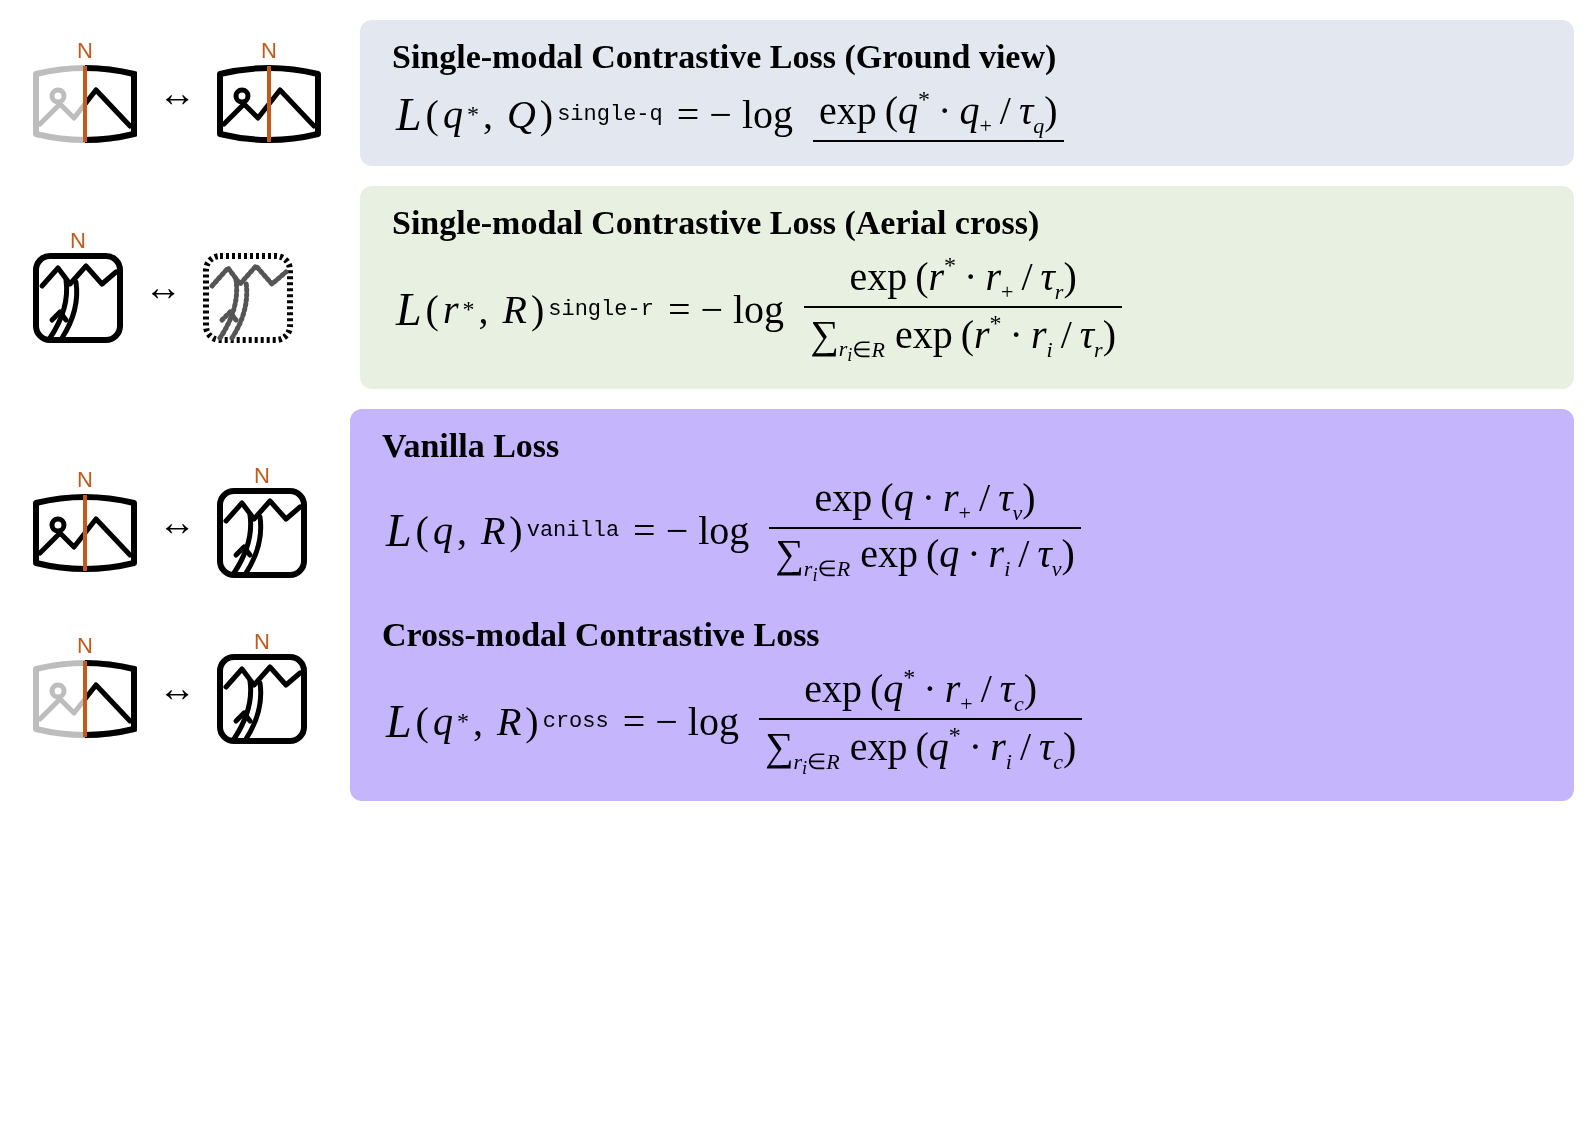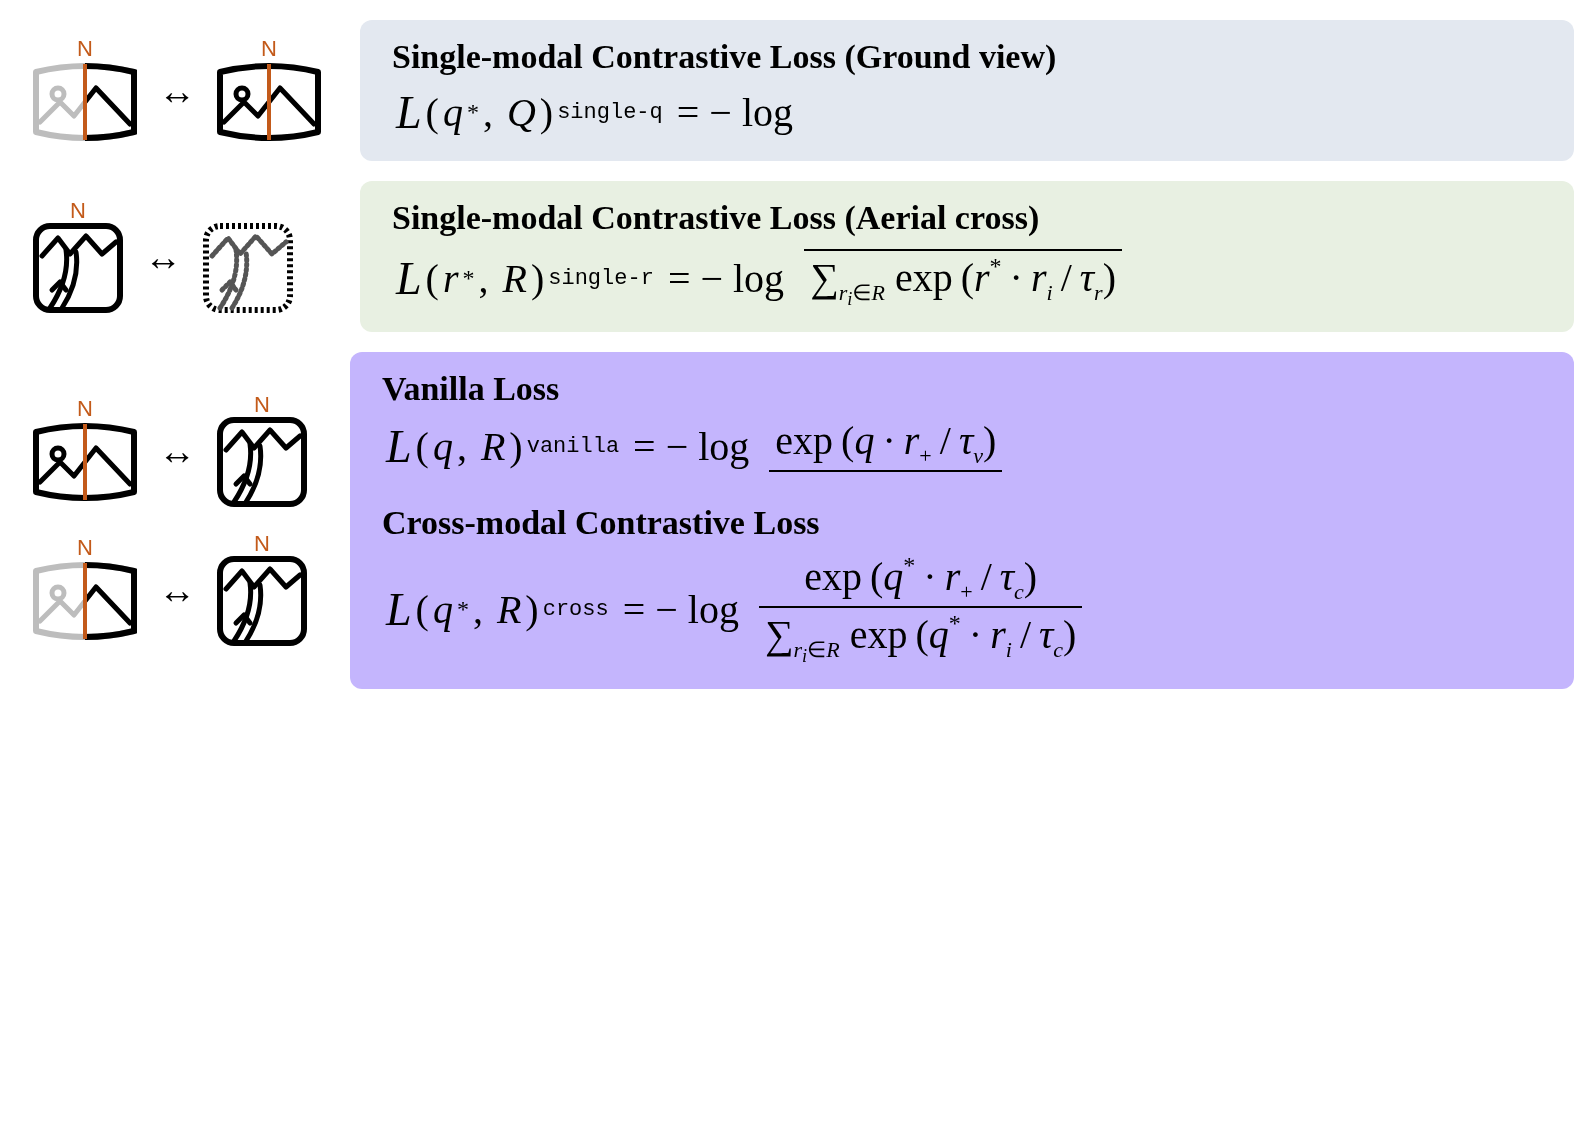--- a/index.html
+++ b/index.html
@@ -138,20 +138,21 @@
       <span class="cal">L</span>
         <span>(</span>
         <span class="it">q</span>
         <span class="sup">*</span>
         <span>,&nbsp;</span>
         <span class="it">Q</span>
         <span>)</span>
         <span class="sub rm">single-q</span>
       <span>&nbsp;=&nbsp;−&nbsp;log&nbsp;</span>
       <span class="frac">
+        <span class="num">exp (<span class="it">q</span><span class="sup">*</span> · <span class="it">q</span><span class="sub">+</span> / <span class="it">τ</span><span class="sub it">q</span>)</span>
         <span class="bar"></span>
       </span>
     </div>
   </div>
 </div>
 
 <div class="row">
   <div class="icons">
     <div class="iconbox">
       <span class="nlabel">N</span>
@@ -186,20 +187,21 @@
       <span class="cal">L</span>
         <span>(</span>
         <span class="it">r</span>
         <span class="sup">*</span>
         <span>,&nbsp;</span>
         <span class="it">R</span>
         <span>)</span>
         <span class="sub rm">single-r</span>
       <span>&nbsp;=&nbsp;−&nbsp;log&nbsp;</span>
       <span class="frac">
+        <span class="num">exp (<span class="it">r</span><span class="sup">*</span> · <span class="it">r</span><span class="sub">+</span> / <span class="it">τ</span><span class="sub it">r</span>)</span>
         <span class="bar"></span>
         <span class="den">∑<span class="sub"><span class="it">r<sub>i</sub></span>∈<span class="it">R</span></span>&nbsp;exp (<span class="it">r</span><span class="sup">*</span> · <span class="it">r</span><span class="sub it">i</span> / <span class="it">τ</span><span class="sub it">r</span>)</span>
       </span>
     </div>
   </div>
 </div>
 
 <div class="bigrow3">
   <div class="iconcol">
     <div class="icons">
@@ -273,20 +275,21 @@
         <span>(</span>
         <span class="it">q</span>
         <span>,&nbsp;</span>
         <span class="it">R</span>
         <span>)</span>
         <span class="sub rm">vanilla</span>
       <span>&nbsp;=&nbsp;−&nbsp;log&nbsp;</span>
       <span class="frac">
         <span class="num">exp (<span class="it">q</span> · <span class="it">r</span><span class="sub">+</span> / <span class="it">τ</span><span class="sub it">v</span>)</span>
         <span class="bar"></span>
+        <span class="den">∑<span class="sub"><span class="it">r<sub>i</sub></span>∈<span class="it">R</span></span>&nbsp;exp (<span class="it">q</span> · <span class="it">r</span><span class="sub it">i</span> / <span class="it">τ</span><span class="sub it">v</span>)</span>
       </span>
     </div>
 
     <h3 style="margin-top:30px;">Cross-modal Contrastive Loss</h3>
     <div class="eq">
       <span class="cal">L</span>
         <span>(</span>
         <span class="it">q</span>
         <span class="sup">*</span>
         <span>,&nbsp;</span>

